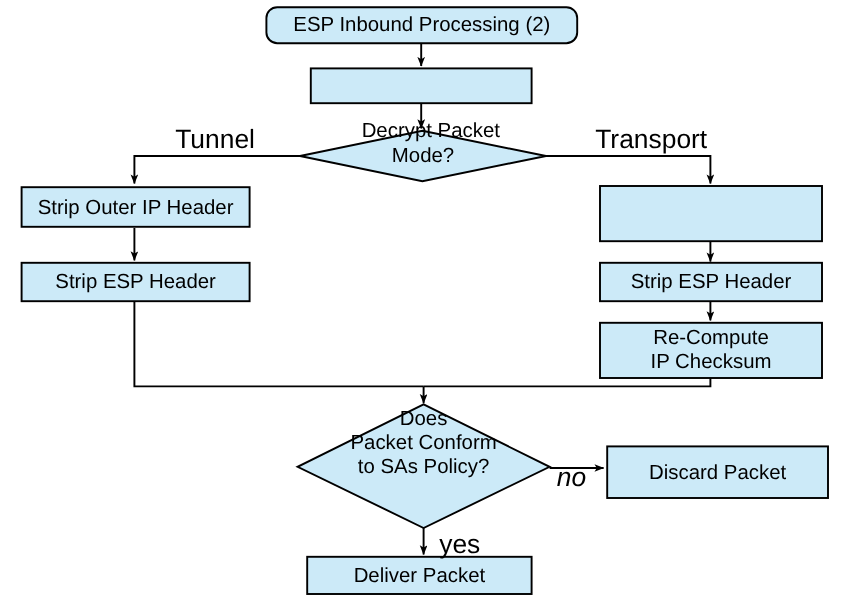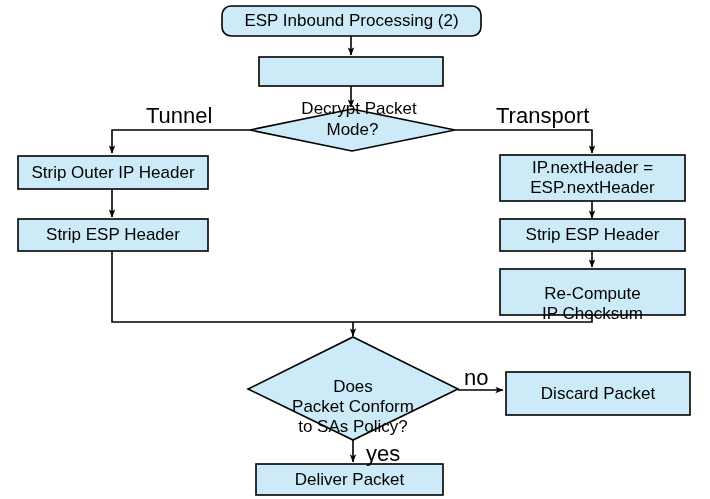--- a/index.html
+++ b/index.html
@@ -109,37 +109,35 @@
   <div class="node-label" style="left:222px; top:6px; width:259px; height:30px;">ESP Inbound Processing (2)</div>
 
   <div class="node-label" style="left:259px; top:57px; width:200px; height:29px;margin-top:37px;">Decrypt Packet</div>
 
   <div class="node-label" style="left:18px; top:156px; width:190px; height:33px;">Strip Outer IP Header</div>
 
   <div class="node-label" style="left:290px; top:116px; width:125px; height:28px;">Mode?</div>
 
   <div class="node-label" style="left:18px; top:219px; width:190px; height:32px;">Strip ESP Header</div>
 
-  <div class="node-label" style="left:500px; top:155px; width:185px; height:46px;">IP.nextHeader =
-ESP.nextHeader</div>
 
   <div class="node-label" style="left:500px; top:219px; width:185px; height:32px;">Strip ESP Header</div>
 
-  <div class="node-label" style="left:500px; top:269px; width:185px; height:46px;margin-top:12px;">Re-Compute
+  <div class="node-label" style="left:500px; top:269px; width:185px; height:46px;">Re-Compute
 IP Checksum</div>
 
-  <div class="node-label" style="left:263px; top:368px; width:180px; height:78px;">Does
+  <div class="node-label" style="left:263px; top:330px; width:180px; height:78px;">Does
 Packet Conform
 to SAs Policy?</div>
 
   <div class="node-label" style="left:506px; top:372px; width:184px; height:43px;">Discard Packet</div>
 
   <div class="node-label" style="left:256px; top:464px; width:187px; height:31px;">Deliver Packet</div>
 
   <div class="edge-label" style="left:146px; top:107px;">Tunnel</div>
 
   <div class="edge-label" style="left:496px; top:107px;">Transport</div>
 
-  <div class="edge-label" style="left:464px; top:369px;">no</div>
+  <div class="edge-label" style="left:464px; top:389px;font-style:italic;">no</div>
 
   <div class="edge-label" style="left:366px; top:445px;">yes</div>
 
 </div>
 
 </body></html>

